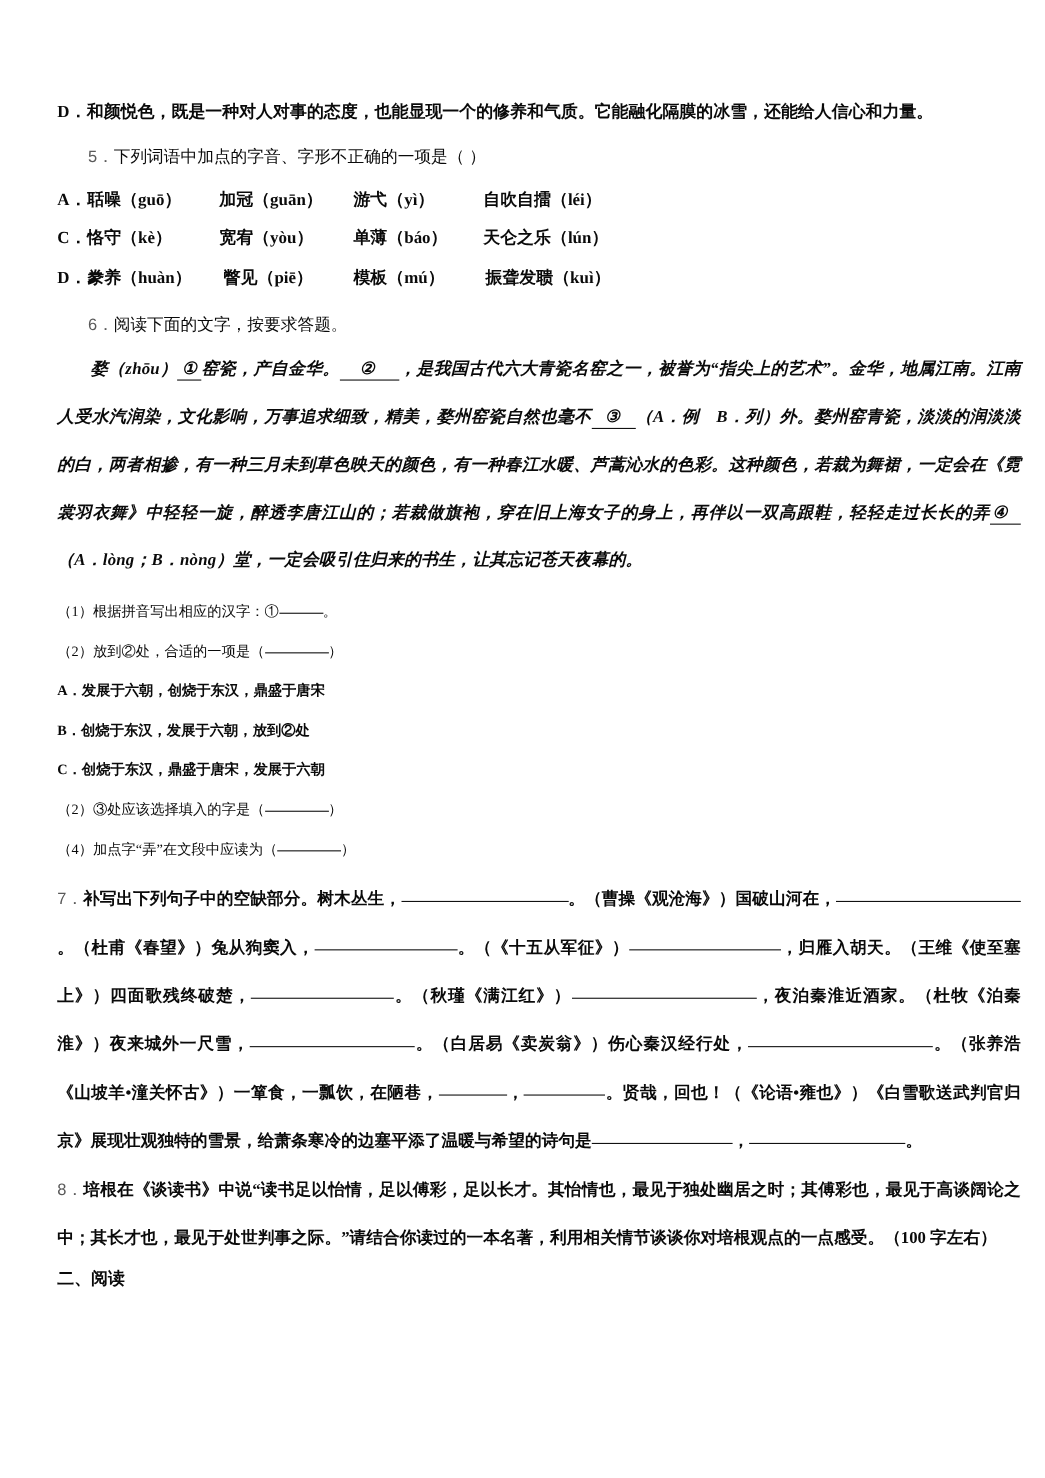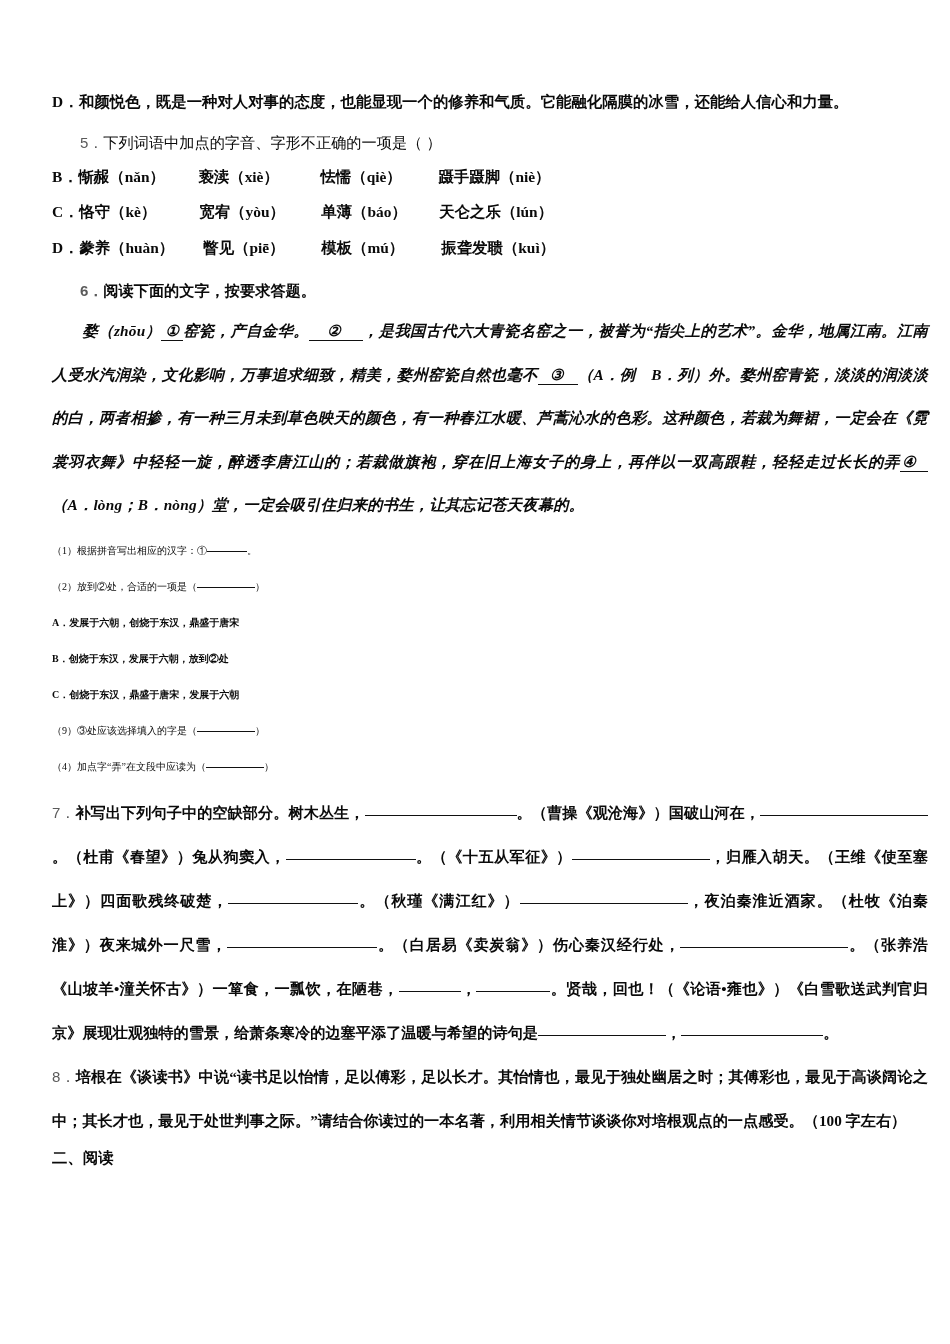--- a/index.html
+++ b/index.html
@@ -59,21 +59,21 @@
     font-size: 15.2px;
     line-height: 44px;
     font-weight: 700;
     text-align: justify;
     text-justify: inter-ideograph;
     margin: 0;
   }
 
   
   .subq {
-    font-size: 10px;
+    font-size: 13px;
     line-height: 36px;
     white-space: nowrap;
     font-weight: 400;
   }
   .subq.b { font-weight: 700; }
 
   
   .u {
     display: inline-block;
     border-bottom: 1.6px solid #111;
@@ -105,31 +105,31 @@
 <div class="page">
 
   <div class="optrow" style="font-weight:700;">
     <span class="lbl">D</span><span>．</span><span>和颜悦色，既是一种对人对事的态度，也能显现一个的修养和气质。它能融化隔膜的冰雪，还能给人信心和力量。</span>
   </div>
 
   <div class="qline sans" style="margin-top:6px;">
     <span class="gray">5．</span><span>下列词语中加点的字音、字形不正确的一项是（        ）</span>
   </div>
 
-  <div class="optrow">
-    <span class="lbl">B．</span><span class="cell" style="width:120px;">惭赧（nǎn）</span><span class="cell" style="width:122px;">亵渎（xiè）</span><span class="cell" style="width:118px;">怯懦（qiè）</span><span class="cell">蹑手蹑脚（niè）</span>
+  <div class="optrow" style="margin-top:5px;">
+    <span class="lbl">A．</span><span class="cell" style="width:120px;">聒噪（guō）</span><span class="cell" style="width:122px;">加冠（guān）</span><span class="cell" style="width:118px;">游弋（yì）</span><span class="cell">自吹自擂（léi）</span>
   </div>
   <div class="optrow">
     <span class="lbl">C．</span><span class="cell" style="width:120px;">恪守（kè）</span><span class="cell" style="width:122px;">宽宥（yòu）</span><span class="cell" style="width:118px;">单薄（báo）</span><span class="cell">天仑之乐（lún）</span>
   </div>
   <div class="optrow">
     <span class="lbl">D．</span><span class="cell" style="width:124px;">豢养（huàn）</span><span class="cell" style="width:118px;">瞥见（piē）</span><span class="cell" style="width:120px;">模板（mú）</span><span class="cell">振聋发聩（kuì）</span>
   </div>
 
-  <div class="qline sans" style="margin-top:9px;font-weight:bold;">
+  <div class="qline sans" style="margin-top:9px;">
     <span class="gray">6．</span><span>阅读下面的文字，按要求答题。</span>
   </div>
 
   <p class="passage" style="margin-top:2px;">
     <span>婺（zhōu）</span><span class="ul-text">①</span><span>窑瓷，产自金华。</span><span class="ul-text" style="padding:0 22px 1px 18px;">②</span><span>，是我国古代六大青瓷名窑之一，被誉为“指尖上的艺术”。金华，地属江南。江南人受水汽润染，文化影响，万事追求细致，精美，婺州窑瓷自然也毫不</span><span class="ul-text" style="padding:0 14px 1px 12px;">③</span><span>（A．例　B．列）外。婺州窑青瓷，淡淡的润淡淡的白，两者相掺，有一种三月未到草色映天的颜色，有一种春江水暖、芦蒿沁水的色彩。这种颜色，若裁为舞裙，一定会在《霓裳羽衣舞》中轻轻一旋，醉透李唐江山的；若裁做旗袍，穿在旧上海女子的身上，再伴以一双高跟鞋，轻轻走过长长的弄</span><span class="ul-text" style="padding:0 12px 1px 2px;">④</span><span>（A．lòng；B．nòng）堂，一定会吸引住归来的书生，让其忘记苍天夜幕的。</span>
   </p>
 
   <div class="subq" style="margin-top:6px;">
     <span>（1）根据拼音写出相应的汉字：①</span><span class="u" style="width:40px;"></span><span>。</span>
   </div>
@@ -142,21 +142,21 @@
     <span>A．</span><span>发展于六朝，创烧于东汉，鼎盛于唐宋</span>
   </div>
   <div class="subq b">
     <span>B．</span><span>创烧于东汉，发展于六朝，放到②处</span>
   </div>
   <div class="subq b">
     <span>C．</span><span>创烧于东汉，鼎盛于唐宋，发展于六朝</span>
   </div>
 
   <div class="subq">
-    <span>（9）③处应该选择填入的字是（</span><span class="u" style="width:58px;"></span><span>）</span>
+    <span>（2）③处应该选择填入的字是（</span><span class="u" style="width:58px;"></span><span>）</span>
   </div>
   <div class="subq">
     <span>（4）加点字“弄”在文段中应读为（</span><span class="u" style="width:58px;"></span><span>）</span>
   </div>
 
   <p class="fillpara" style="margin-top:6px;">
     <span class="gray" style="line-height:inherit;font-weight:400;">7．</span><span id="q7-body"><span>补写出下列句子中的空缺部分。树木丛生，</span><span class="u" style="width: 152px;"></span><span>。（曹操《观沧海》）国破山河在，</span><span class="u" style="width: 168px;"></span><span>。（杜甫《春望》）兔从狗窦入，</span><span class="u" style="width: 130px;"></span><span>。（《十五从军征》）</span><span class="u" style="width: 138px;"></span><span>，归雁入胡天。（王维《使至塞上》）四面歌残终破楚，</span><span class="u" style="width: 130px;"></span><span>。（秋瑾《满江红》）</span><span class="u" style="width: 168px;"></span><span>，夜泊秦淮近酒家。（杜牧《泊秦淮》）夜来城外一尺雪，</span><span class="u" style="width: 150px;"></span><span>。（白居易《卖炭翁》）伤心秦汉经行处，</span><span class="u" style="width: 168px;"></span><span>。（张养浩《山坡羊•潼关怀古》）一箪食，一瓢饮，在陋巷，</span><span class="u" style="width: 62px;"></span><span>，</span><span class="u" style="width: 74px;"></span><span>。贤哉，回也！（《论语•雍也》）《白雪歌送武判官归京》展现壮观独特的雪景，给萧条寒冷的边塞平添了温暖与希望的诗句是</span><span class="u" style="width: 128px;"></span><span>，</span><span class="u" style="width: 142px;"></span><span>。</span></span>
   </p>
 
   <p class="fillpara" style="margin-top:0;">

